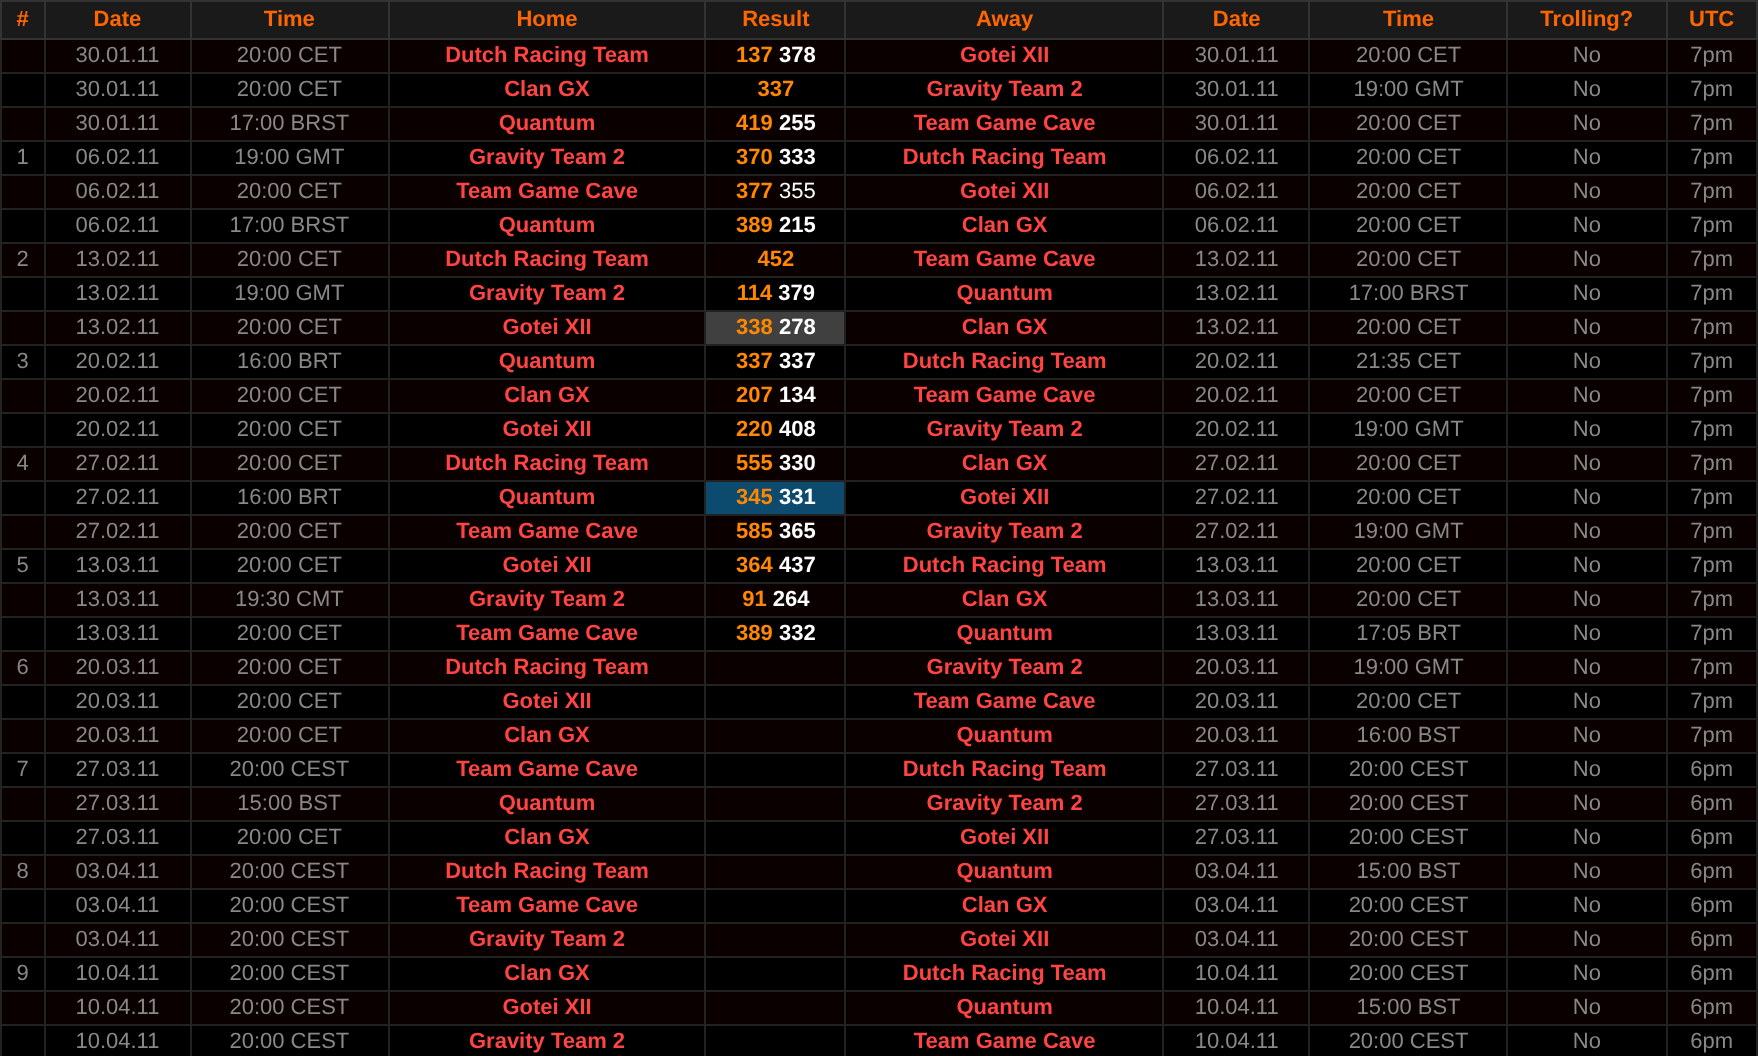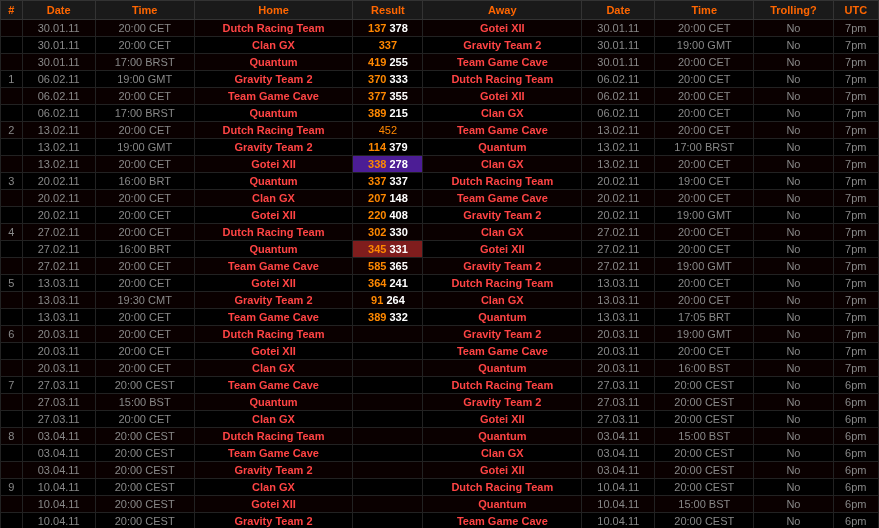--- a/index.html
+++ b/index.html
@@ -108,21 +108,21 @@
         <td class="col-date" style="background: rgb(0, 0, 0);">06.02.11</td>
         <td class="col-time" style="background: rgb(0, 0, 0);">20:00 CET</td>
         <td class="col-trolling" style="background: rgb(0, 0, 0);">No</td>
         <td class="col-utc" style="background: rgb(0, 0, 0);">7pm</td>
       </tr>
       <tr>
         <td class="col-num" style="background: rgb(10, 0, 0);"></td>
         <td class="col-date" style="background: rgb(10, 0, 0);">06.02.11</td>
         <td class="col-time" style="background: rgb(10, 0, 0);">20:00 CET</td>
         <td class="col-home" style="background: rgb(10, 0, 0);">Team Game Cave</td>
-        <td style="background: rgb(10, 0, 0);"><span style="color: rgb(255, 136, 0); font-weight: bold;">377</span><span style="color: rgb(85, 85, 85);"> </span><span style="color: rgb(255, 255, 255); font-weight: bold;">355</span></td>
+        <td style="background: rgb(10, 0, 0);"><span style="color: rgb(255, 136, 0); font-weight: bold;">377</span><span style="color: rgb(85, 85, 85);"> </span><span style="color: rgb(255, 255, 255); font-weight: normal;">355</span></td>
         <td class="col-away" style="background: rgb(10, 0, 0);">Gotei XII</td>
         <td class="col-date" style="background: rgb(10, 0, 0);">06.02.11</td>
         <td class="col-time" style="background: rgb(10, 0, 0);">20:00 CET</td>
         <td class="col-trolling" style="background: rgb(10, 0, 0);">No</td>
         <td class="col-utc" style="background: rgb(10, 0, 0);">7pm</td>
       </tr>
       <tr>
         <td class="col-num" style="background: rgb(0, 0, 0);"></td>
         <td class="col-date" style="background: rgb(0, 0, 0);">06.02.11</td>
         <td class="col-time" style="background: rgb(0, 0, 0);">17:00 BRST</td>
@@ -132,21 +132,21 @@
         <td class="col-date" style="background: rgb(0, 0, 0);">06.02.11</td>
         <td class="col-time" style="background: rgb(0, 0, 0);">20:00 CET</td>
         <td class="col-trolling" style="background: rgb(0, 0, 0);">No</td>
         <td class="col-utc" style="background: rgb(0, 0, 0);">7pm</td>
       </tr>
       <tr>
         <td class="col-num" style="background: rgb(10, 0, 0);">2</td>
         <td class="col-date" style="background: rgb(10, 0, 0);">13.02.11</td>
         <td class="col-time" style="background: rgb(10, 0, 0);">20:00 CET</td>
         <td class="col-home" style="background: rgb(10, 0, 0);">Dutch Racing Team</td>
-        <td style="background: rgb(10, 0, 0);"><span style="color: rgb(255, 136, 0); font-weight: normal;">452</span></td>
+        <td style="background: rgb(10, 0, 0);"><span style="color: rgb(255, 136, 0); font-weight: bold;">452</span></td>
         <td class="col-away" style="background: rgb(10, 0, 0);">Team Game Cave</td>
         <td class="col-date" style="background: rgb(10, 0, 0);">13.02.11</td>
         <td class="col-time" style="background: rgb(10, 0, 0);">20:00 CET</td>
         <td class="col-trolling" style="background: rgb(10, 0, 0);">No</td>
         <td class="col-utc" style="background: rgb(10, 0, 0);">7pm</td>
       </tr>
       <tr>
         <td class="col-num" style="background: rgb(0, 0, 0);"></td>
         <td class="col-date" style="background: rgb(0, 0, 0);">13.02.11</td>
         <td class="col-time" style="background: rgb(0, 0, 0);">19:00 GMT</td>
@@ -156,45 +156,45 @@
         <td class="col-date" style="background: rgb(0, 0, 0);">13.02.11</td>
         <td class="col-time" style="background: rgb(0, 0, 0);">17:00 BRST</td>
         <td class="col-trolling" style="background: rgb(0, 0, 0);">No</td>
         <td class="col-utc" style="background: rgb(0, 0, 0);">7pm</td>
       </tr>
       <tr>
         <td class="col-num" style="background: rgb(10, 0, 0);"></td>
         <td class="col-date" style="background: rgb(10, 0, 0);">13.02.11</td>
         <td class="col-time" style="background: rgb(10, 0, 0);">20:00 CET</td>
         <td class="col-home" style="background: rgb(10, 0, 0);">Gotei XII</td>
-        <td style="background: #4c1d95;"><span style="color: rgb(255, 136, 0); font-weight: bold;">338</span><span style="color: rgb(85, 85, 85);"> </span><span style="color: rgb(255, 255, 255); font-weight: bold;">278</span></td>
+        <td style="background: #404040;"><span style="color: rgb(255, 136, 0); font-weight: bold;">338</span><span style="color: rgb(85, 85, 85);"> </span><span style="color: rgb(255, 255, 255); font-weight: bold;">278</span></td>
         <td class="col-away" style="background: rgb(10, 0, 0);">Clan GX</td>
         <td class="col-date" style="background: rgb(10, 0, 0);">13.02.11</td>
         <td class="col-time" style="background: rgb(10, 0, 0);">20:00 CET</td>
         <td class="col-trolling" style="background: rgb(10, 0, 0);">No</td>
         <td class="col-utc" style="background: rgb(10, 0, 0);">7pm</td>
       </tr>
       <tr>
         <td class="col-num" style="background: rgb(0, 0, 0);">3</td>
         <td class="col-date" style="background: rgb(0, 0, 0);">20.02.11</td>
         <td class="col-time" style="background: rgb(0, 0, 0);">16:00 BRT</td>
         <td class="col-home" style="background: rgb(0, 0, 0);">Quantum</td>
         <td style="background: rgb(0, 0, 0);"><span style="color: rgb(255, 136, 0); font-weight: bold;">337</span><span style="color: rgb(85, 85, 85);"> </span><span style="color: rgb(255, 255, 255); font-weight: bold;">337</span></td>
         <td class="col-away" style="background: rgb(0, 0, 0);">Dutch Racing Team</td>
         <td class="col-date" style="background: rgb(0, 0, 0);">20.02.11</td>
-        <td class="col-time" style="background: rgb(0, 0, 0);">19:00 CET</td>
+        <td class="col-time" style="background: rgb(0, 0, 0);">21:35 CET</td>
         <td class="col-trolling" style="background: rgb(0, 0, 0);">No</td>
         <td class="col-utc" style="background: rgb(0, 0, 0);">7pm</td>
       </tr>
       <tr>
         <td class="col-num" style="background: rgb(10, 0, 0);"></td>
         <td class="col-date" style="background: rgb(10, 0, 0);">20.02.11</td>
         <td class="col-time" style="background: rgb(10, 0, 0);">20:00 CET</td>
         <td class="col-home" style="background: rgb(10, 0, 0);">Clan GX</td>
-        <td style="background: rgb(10, 0, 0);"><span style="color: rgb(255, 136, 0); font-weight: bold;">207</span><span style="color: rgb(85, 85, 85);"> </span><span style="color: rgb(255, 255, 255); font-weight: bold;">148</span></td>
+        <td style="background: rgb(10, 0, 0);"><span style="color: rgb(255, 136, 0); font-weight: bold;">207</span><span style="color: rgb(85, 85, 85);"> </span><span style="color: rgb(255, 255, 255); font-weight: bold;">134</span></td>
         <td class="col-away" style="background: rgb(10, 0, 0);">Team Game Cave</td>
         <td class="col-date" style="background: rgb(10, 0, 0);">20.02.11</td>
         <td class="col-time" style="background: rgb(10, 0, 0);">20:00 CET</td>
         <td class="col-trolling" style="background: rgb(10, 0, 0);">No</td>
         <td class="col-utc" style="background: rgb(10, 0, 0);">7pm</td>
       </tr>
       <tr>
         <td class="col-num" style="background: rgb(0, 0, 0);"></td>
         <td class="col-date" style="background: rgb(0, 0, 0);">20.02.11</td>
         <td class="col-time" style="background: rgb(0, 0, 0);">20:00 CET</td>
@@ -204,33 +204,33 @@
         <td class="col-date" style="background: rgb(0, 0, 0);">20.02.11</td>
         <td class="col-time" style="background: rgb(0, 0, 0);">19:00 GMT</td>
         <td class="col-trolling" style="background: rgb(0, 0, 0);">No</td>
         <td class="col-utc" style="background: rgb(0, 0, 0);">7pm</td>
       </tr>
       <tr>
         <td class="col-num" style="background: rgb(10, 0, 0);">4</td>
         <td class="col-date" style="background: rgb(10, 0, 0);">27.02.11</td>
         <td class="col-time" style="background: rgb(10, 0, 0);">20:00 CET</td>
         <td class="col-home" style="background: rgb(10, 0, 0);">Dutch Racing Team</td>
-        <td style="background: rgb(10, 0, 0);"><span style="color: rgb(255, 136, 0); font-weight: bold;">302</span><span style="color: rgb(85, 85, 85);"> </span><span style="color: rgb(255, 255, 255); font-weight: bold;">330</span></td>
+        <td style="background: rgb(10, 0, 0);"><span style="color: rgb(255, 136, 0); font-weight: bold;">555</span><span style="color: rgb(85, 85, 85);"> </span><span style="color: rgb(255, 255, 255); font-weight: bold;">330</span></td>
         <td class="col-away" style="background: rgb(10, 0, 0);">Clan GX</td>
         <td class="col-date" style="background: rgb(10, 0, 0);">27.02.11</td>
         <td class="col-time" style="background: rgb(10, 0, 0);">20:00 CET</td>
         <td class="col-trolling" style="background: rgb(10, 0, 0);">No</td>
         <td class="col-utc" style="background: rgb(10, 0, 0);">7pm</td>
       </tr>
       <tr>
         <td class="col-num" style="background: rgb(0, 0, 0);"></td>
         <td class="col-date" style="background: rgb(0, 0, 0);">27.02.11</td>
         <td class="col-time" style="background: rgb(0, 0, 0);">16:00 BRT</td>
         <td class="col-home" style="background: rgb(0, 0, 0);">Quantum</td>
-        <td style="background: #7f1d1d;"><span style="color: rgb(255, 136, 0); font-weight: bold;">345</span><span style="color: rgb(85, 85, 85);"> </span><span style="color: rgb(255, 255, 255); font-weight: bold;">331</span></td>
+        <td style="background: #0c4a6e;"><span style="color: rgb(255, 136, 0); font-weight: bold;">345</span><span style="color: rgb(85, 85, 85);"> </span><span style="color: rgb(255, 255, 255); font-weight: bold;">331</span></td>
         <td class="col-away" style="background: rgb(0, 0, 0);">Gotei XII</td>
         <td class="col-date" style="background: rgb(0, 0, 0);">27.02.11</td>
         <td class="col-time" style="background: rgb(0, 0, 0);">20:00 CET</td>
         <td class="col-trolling" style="background: rgb(0, 0, 0);">No</td>
         <td class="col-utc" style="background: rgb(0, 0, 0);">7pm</td>
       </tr>
       <tr>
         <td class="col-num" style="background: rgb(10, 0, 0);"></td>
         <td class="col-date" style="background: rgb(10, 0, 0);">27.02.11</td>
         <td class="col-time" style="background: rgb(10, 0, 0);">20:00 CET</td>
@@ -240,21 +240,21 @@
         <td class="col-date" style="background: rgb(10, 0, 0);">27.02.11</td>
         <td class="col-time" style="background: rgb(10, 0, 0);">19:00 GMT</td>
         <td class="col-trolling" style="background: rgb(10, 0, 0);">No</td>
         <td class="col-utc" style="background: rgb(10, 0, 0);">7pm</td>
       </tr>
       <tr>
         <td class="col-num" style="background: rgb(0, 0, 0);">5</td>
         <td class="col-date" style="background: rgb(0, 0, 0);">13.03.11</td>
         <td class="col-time" style="background: rgb(0, 0, 0);">20:00 CET</td>
         <td class="col-home" style="background: rgb(0, 0, 0);">Gotei XII</td>
-        <td style="background: rgb(0, 0, 0);"><span style="color: rgb(255, 136, 0); font-weight: bold;">364</span><span style="color: rgb(85, 85, 85);"> </span><span style="color: rgb(255, 255, 255); font-weight: bold;">241</span></td>
+        <td style="background: rgb(0, 0, 0);"><span style="color: rgb(255, 136, 0); font-weight: bold;">364</span><span style="color: rgb(85, 85, 85);"> </span><span style="color: rgb(255, 255, 255); font-weight: bold;">437</span></td>
         <td class="col-away" style="background: rgb(0, 0, 0);">Dutch Racing Team</td>
         <td class="col-date" style="background: rgb(0, 0, 0);">13.03.11</td>
         <td class="col-time" style="background: rgb(0, 0, 0);">20:00 CET</td>
         <td class="col-trolling" style="background: rgb(0, 0, 0);">No</td>
         <td class="col-utc" style="background: rgb(0, 0, 0);">7pm</td>
       </tr>
       <tr>
         <td class="col-num" style="background: rgb(10, 0, 0);"></td>
         <td class="col-date" style="background: rgb(10, 0, 0);">13.03.11</td>
         <td class="col-time" style="background: rgb(10, 0, 0);">19:30 CMT</td>

